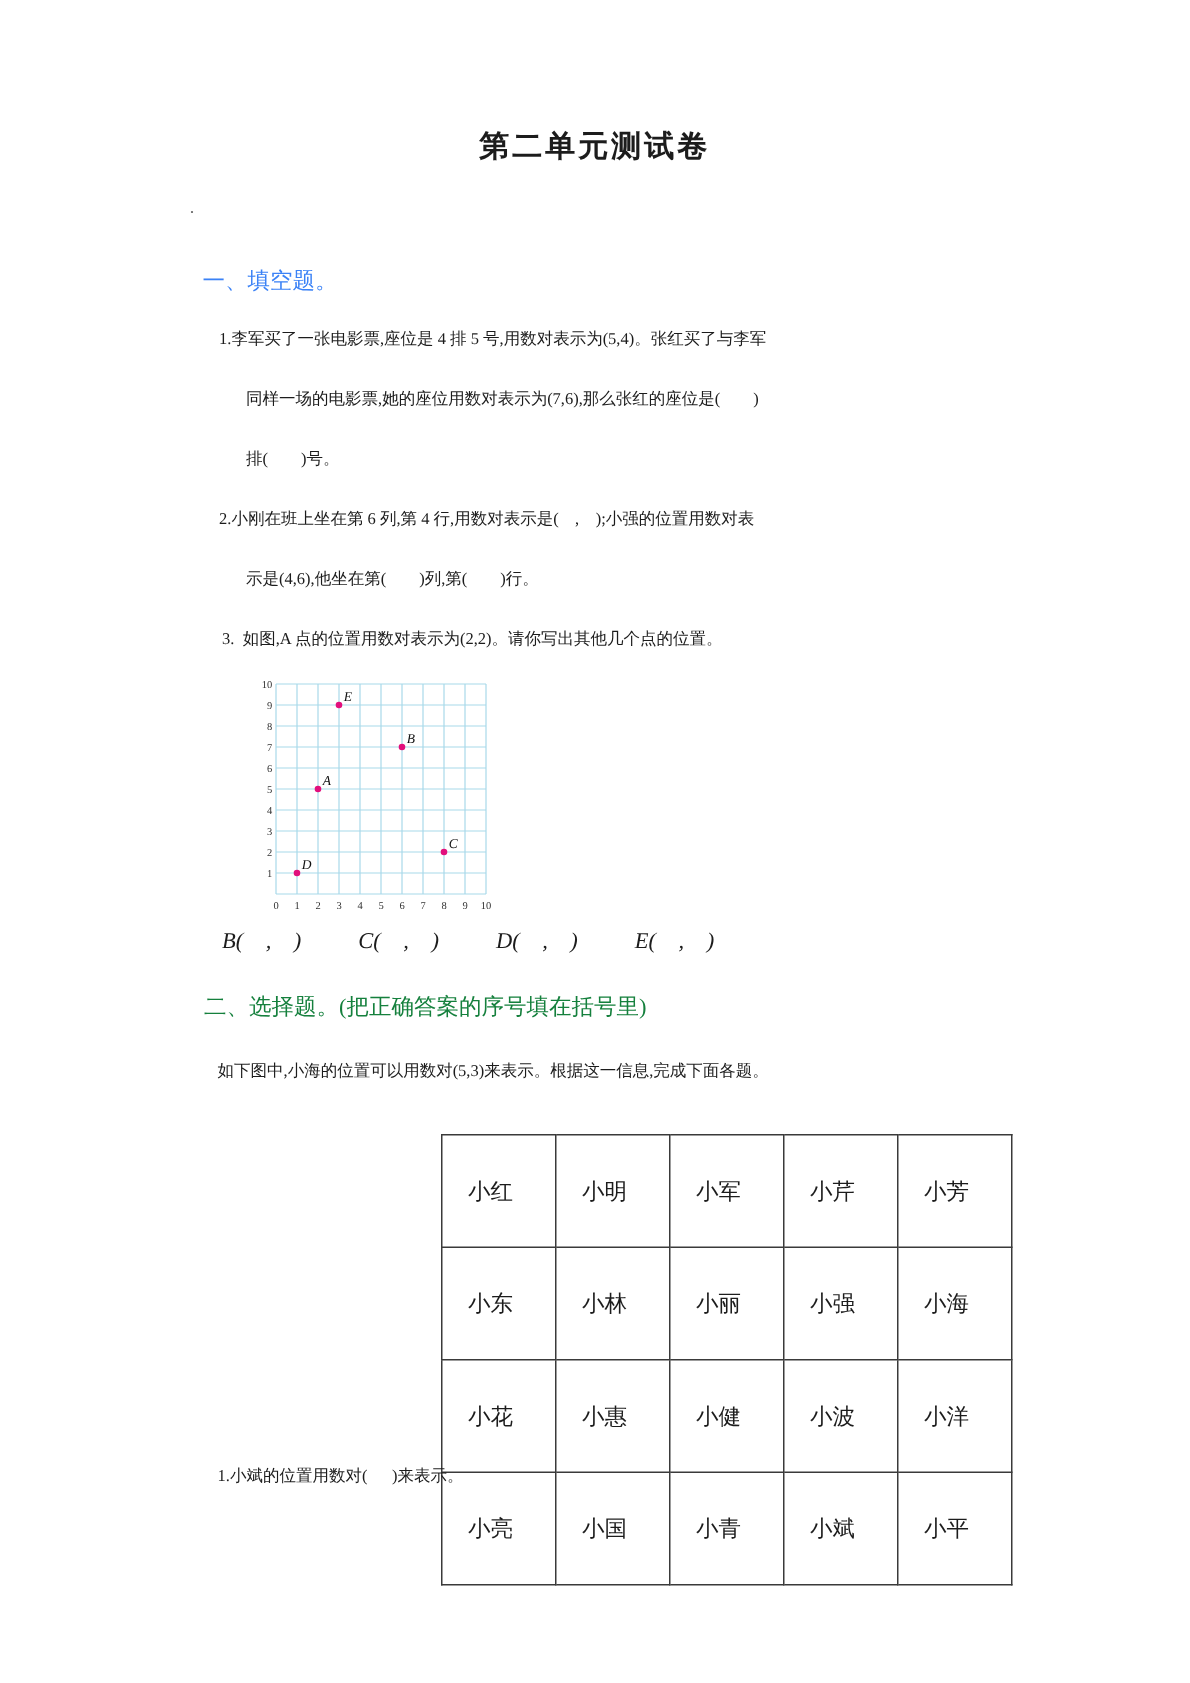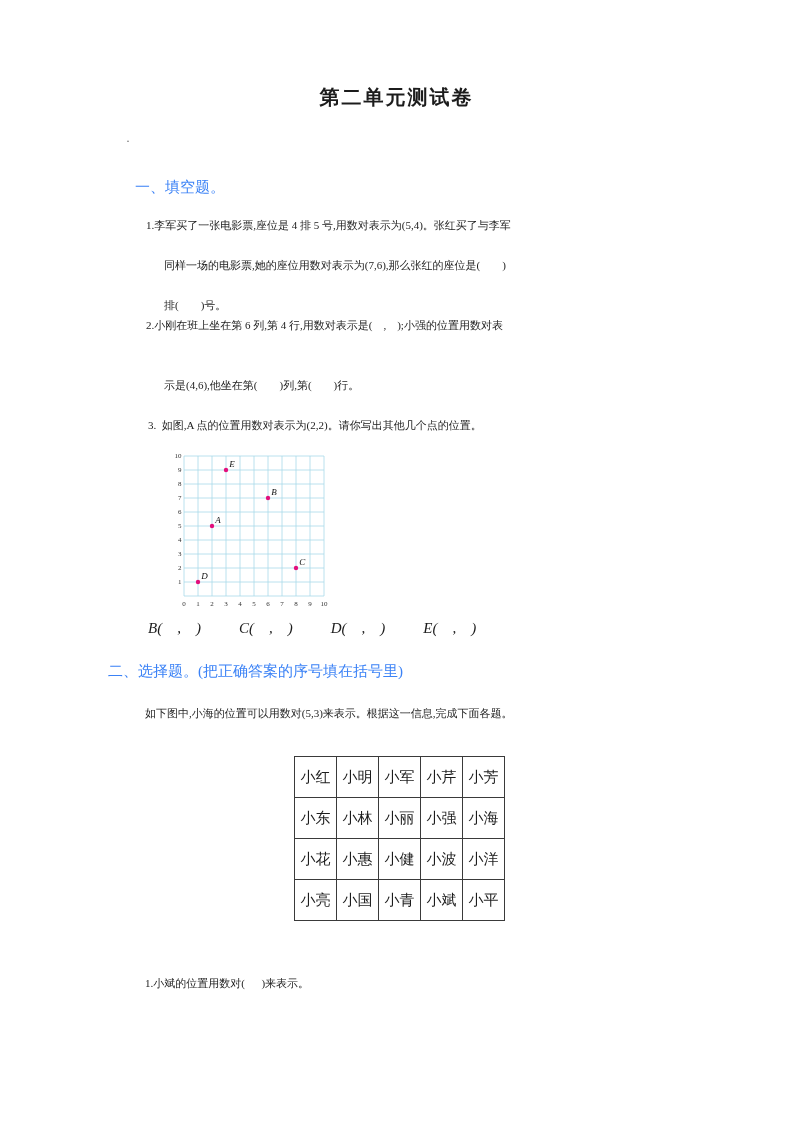--- a/index.html
+++ b/index.html
@@ -25,39 +25,39 @@
     position:absolute;top:620px;left:148px;
     display:flex;gap:38px;font-size:15px;font-style:italic;white-space:pre;
   }
   .name-table{
     position:absolute;top:756px;left:294px;
     border-collapse:collapse;background:#fff;
   }
   .name-table td{
     width:41px;height:40px;
     border:1px solid #3a3a3a;
-    text-align:center;vertical-align:middle;
-    font-size:15px;padding:0;
+    vertical-align:middle;
+    font-size:15px;padding:17px;
   }
 </style>
 </head>
 <body>
 
 <div class="page">
 
   <h1 class="title">第二单元测试卷</h1>
   <div class="stray">·</div>
 
   <div class="heading accent" style="top: 178px; left: 135px; color: #3b82f6;">一、填空题。</div>
 
   <div class="line" style="top:218px;left:146px;">1.李军买了一张电影票,座位是 4 排 5 号,用数对表示为(5,4)。张红买了与李军</div>
   <div class="line" style="top:258px;left:164px;">同样一场的电影票,她的座位用数对表示为(7,6),那么张红的座位是(        )</div>
   <div class="line" style="top:298px;left:164px;">排(        )号。</div>
 
-  <div class="line" style="top:318px;left:146px;">2.小刚在班上坐在第 6 列,第 4 行,用数对表示是(    ,    );小强的位置用数对表</div>
+  <div class="line" style="top:338px;left:146px;">2.小刚在班上坐在第 6 列,第 4 行,用数对表示是(    ,    );小强的位置用数对表</div>
   <div class="line" style="top:378px;left:164px;">示是(4,6),他坐在第(        )列,第(        )行。</div>
 
   <div class="line" style="top:418px;left:148px;">3.  如图,A 点的位置用数对表示为(2,2)。请你写出其他几个点的位置。</div>
 
   <div class="chart-wrap">
     <svg id="grid-svg" width="166" height="164" viewBox="0 0 166 164">
         <line x1="16" y1="148" x2="156" y2="148" stroke="#a8d9ea" stroke-width="0.8"></line>
         <line x1="16" y1="148" x2="16" y2="8" stroke="#a8d9ea" stroke-width="0.8"></line>
         <line x1="16" y1="134" x2="156" y2="134" stroke="#a8d9ea" stroke-width="0.8"></line>
         <line x1="30" y1="148" x2="30" y2="8" stroke="#a8d9ea" stroke-width="0.8"></line>
@@ -113,21 +113,21 @@
       </svg>
   </div>
 
   <div class="answers">
     <span>B(    ,    )</span>
     <span>C(    ,    )</span>
     <span>D(    ,    )</span>
     <span>E(    ,    )</span>
   </div>
 
-  <div class="heading accent" style="top: 662px; left: 108px; color: #3b82f6;">二、选择题。(把正确答案的序号填在括号里)</div>
+  <div class="heading accent" style="top: 662px; left: 136px; color: #15803d;">二、选择题。(把正确答案的序号填在括号里)</div>
 
   <div class="line" style="top:706px;left:145px;">如下图中,小海的位置可以用数对(5,3)来表示。根据这一信息,完成下面各题。</div>
 
   <table class="name-table">
     <tbody>
       <tr>
         <td>小红</td>
         <td>小明</td>
         <td>小军</td>
         <td>小芹</td>

